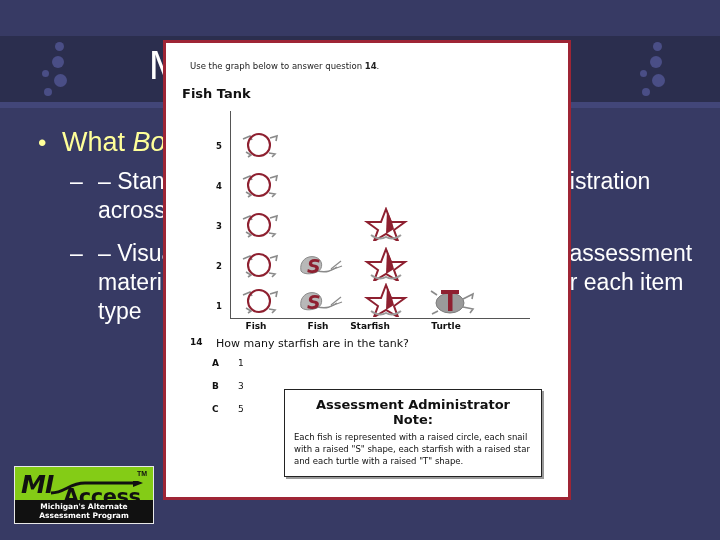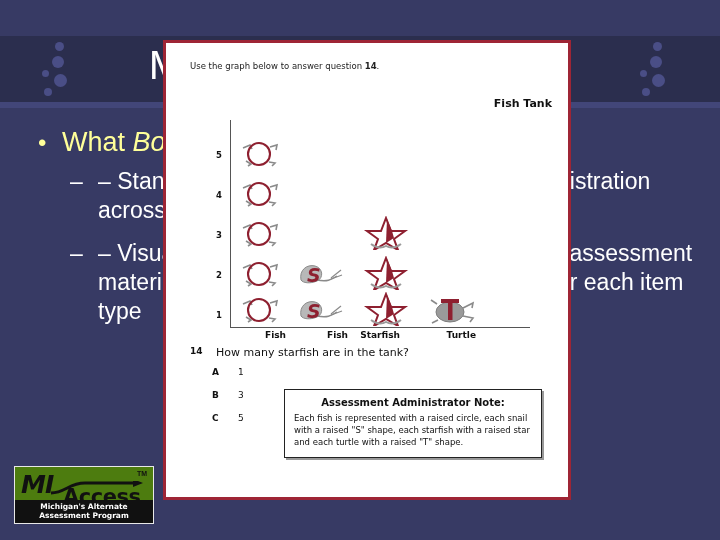--- a/index.html
+++ b/index.html
@@ -138,24 +138,24 @@
   }
   .ws-instruction {
     font-size: 8.5px;
     font-weight: 500;
     color: #222;
     margin: 4px 0 0 8px;
   }
   .ws-instruction b { font-weight: bold; }
 
   .ws-graph-title {
-    text-align: right;
-    font-size: 11px;
-    font-weight: bold;
-    margin-top: 26px;
+    text-align: left;
+    font-size: 13px;
+    font-weight: bold;
+    margin-top: 15px;
     color: #111;
   }
 
   
   .graph-wrap {
     position: relative;
     margin: 10px 0 0 12px;
     width: 352px;
     height: 220px;
   }
@@ -192,21 +192,21 @@
     left: 36px;
     top: 210px;
     width: 300px;
     height: 16px;
   }
   .xlabels span {
     position: absolute;
     font-size: 9px;
     font-weight: bold;
     color: #111;
-    text-align: right;
+    text-align: center;
     width: 60px;
   }
 
   
   .question-row {
     position: relative;
     margin: 6px 0 0 8px;
     font-size: 9px;
     color: #111;
   }
@@ -242,38 +242,38 @@
     width: 258px;
     border: 1.5px solid #222;
     background: #fff;
     padding: 7px 9px 9px 9px;
     box-sizing: border-box;
     box-shadow: 2px 2px 0 #999;
   }
   .admin-note .an-title {
     text-align: center;
     font-weight: bold;
-    font-size: 10px;
+    font-size: 13px;
     margin-bottom: 4px;
     color: #111;
   }
   .admin-note .an-body {
     font-size: 8.5px;
     line-height: 12px;
     color: #111;
   }
 
   
   .logo-miaccess {
     position: absolute;
     left: 14px;
     top: 466px;
     width: 140px;
     height: 58px;
-    background: #4d7c0f;
+    background: #84cc16;
     border: 1px solid #e8e8e8;
     box-sizing: border-box;
     overflow: hidden;
   }
   .mi-text {
     position: absolute;
     left: 6px;
     top: 3px;
     font-size: 25px;
     font-weight: bold;

